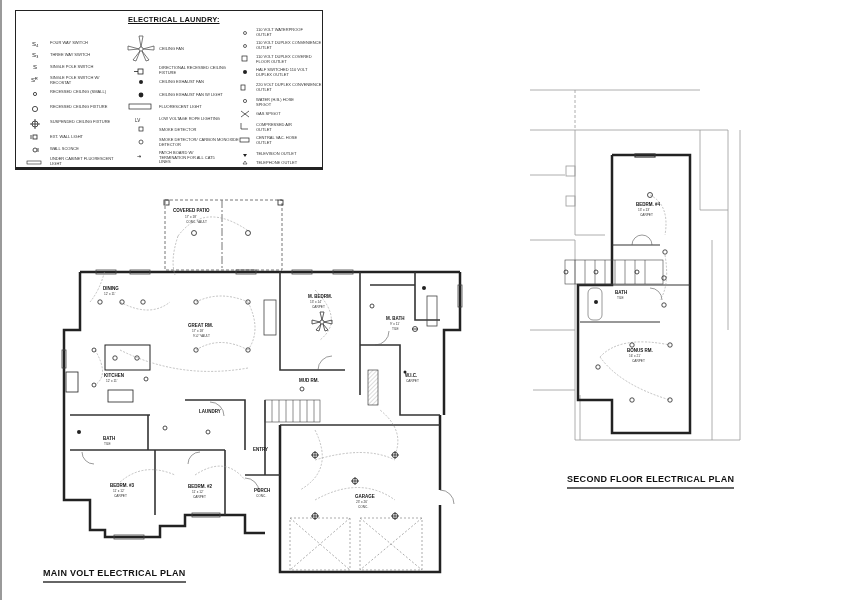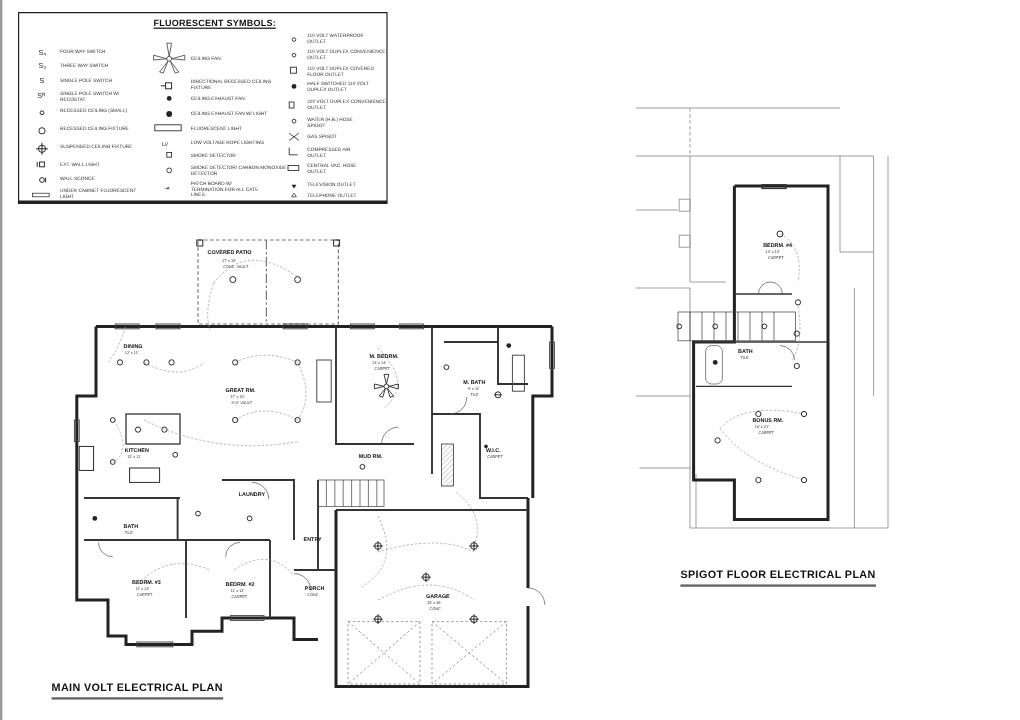--- a/index.html
+++ b/index.html
@@ -15,21 +15,21 @@
   .plan-title .ul{display:block;height:2px;background:#666;margin-top:3px;}
   .room{font-size:4.5px;font-weight:bold;fill:#111;}
   .dim{font-size:3.2px;fill:#333;}
 </style>
 </head>
 <body>
 
 <div class="page-edge"></div>
 
 <div class="legend">
-  <div class="legend-title">FLUORESCENT SYMBOLS:</div>
+  <div class="legend-title">ELECTRICAL LAUNDRY:</div>
   <svg width="306" height="156" style="position:absolute;left:0;top:0">
 
     <g font-size="6" fill="#222">
       <text x="16" y="35">S₄</text>
       <text x="16" y="46">S₃</text>
       <text x="17" y="58">S</text>
       <text x="15" y="71">Sᴿ</text>
     </g>
     <circle cx="19" cy="83" r="1.6" fill="none" stroke="#222" stroke-width=".8"></circle>
     <g>
@@ -485,15 +485,15 @@
     <text class="dim" x="629" y="357">16' x 21'</text>
     <text class="dim" x="632" y="362">CARPET</text>
   </g>
 </svg>
 
 <div class="plan-title" style="left:43px;top:568px;">
   <span>MAIN VOLT ELECTRICAL PLAN</span>
   <span class="ul"></span>
 </div>
 <div class="plan-title" style="left:567px;top:474px;">
-  <span>SPIGOT FLOOR ELECTRICAL PLAN</span>
+  <span>SECOND FLOOR ELECTRICAL PLAN</span>
   <span class="ul"></span>
 </div>
 
 </body></html>

